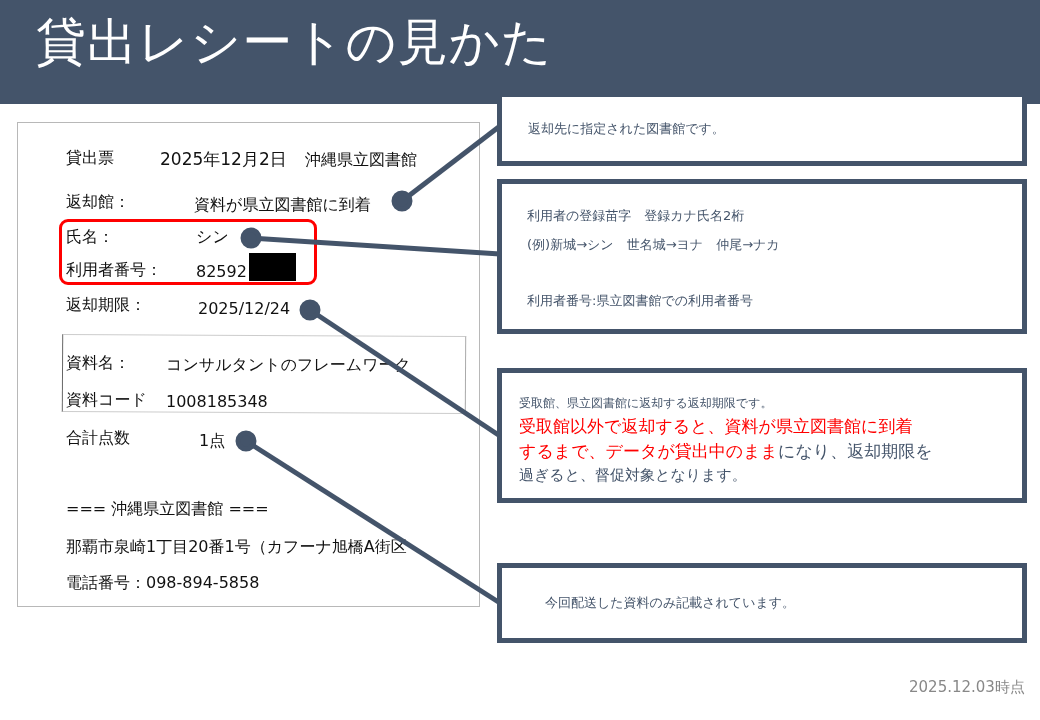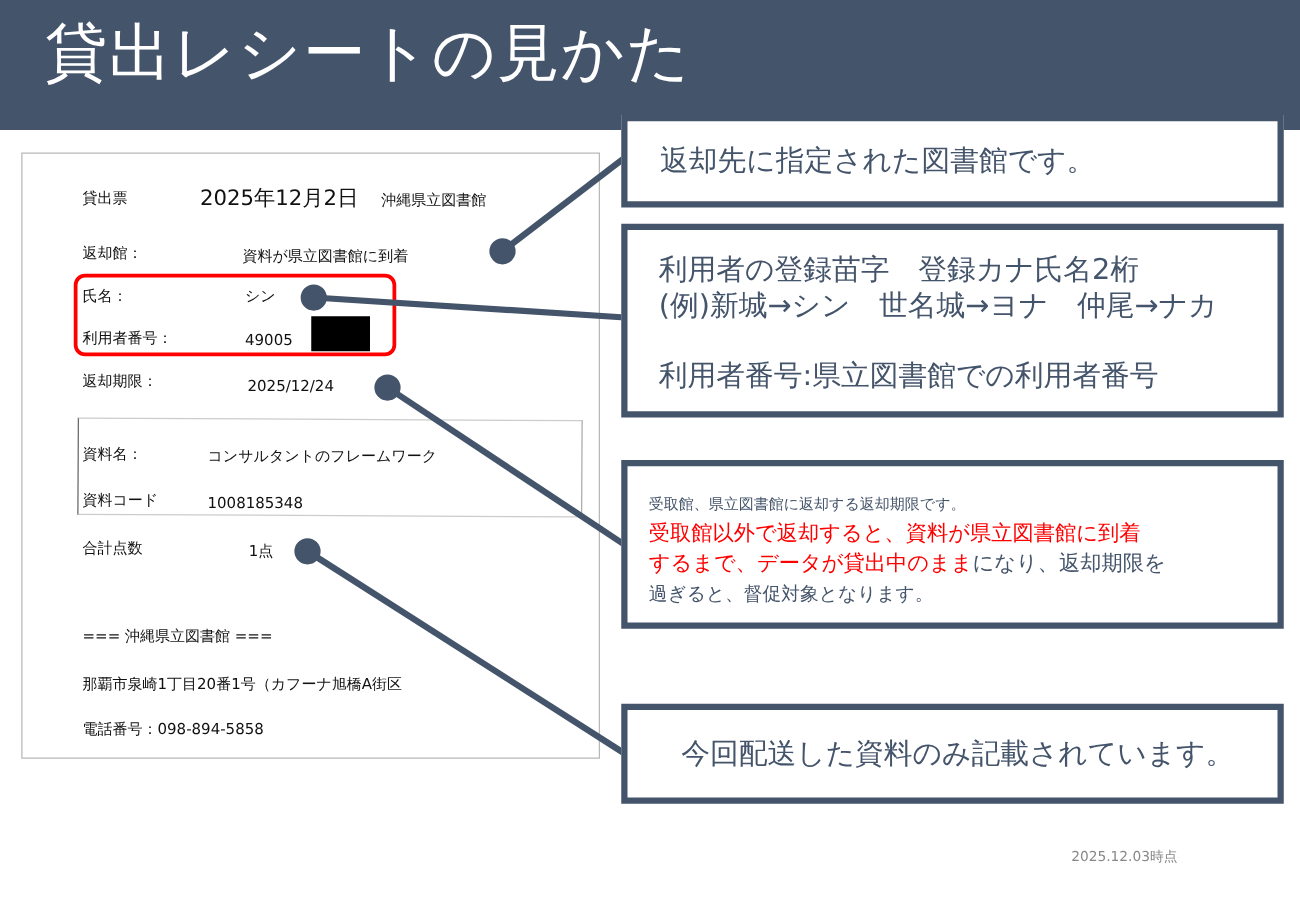--- a/index.html
+++ b/index.html
@@ -3,33 +3,33 @@
 <meta charset="utf-8">
 <style>
   * { margin:0; padding:0; box-sizing:border-box; }
   html, body { width:1040px; height:720px; background:#ffffff; overflow:hidden; }
   body { position:relative; font-family:"DejaVu Sans", "Liberation Sans", sans-serif; color:#111; }
 
   .header { position:absolute; left:0; top:0; width:1040px; height:104px; background:#44546a; }
   .header-title { position:absolute; left:36px; top:10px; font-size:50px; color:#ffffff; line-height:64px; letter-spacing:1px; }
 
   .receipt { position:absolute; left:17px; top:122px; width:463px; height:485px; border:1px solid #b8b8b8; background:#fff; }
-  .r-text { position:absolute; font-size:12px; color:#111; white-space:nowrap; line-height:20px; }
+  .r-text { position:absolute; font-size:16px; color:#111; white-space:nowrap; line-height:20px; }
   .r-small { font-size:17px; }
   .redact { position:absolute; left:249px; top:253px; width:47px; height:28px; background:#000; }
   .red-box { position:absolute; left:59px; top:219px; width:258px; height:66px; border:3px solid #ff0000; border-radius:9px; }
   .item-box { position:absolute; left:62px; top:335px; width:404px; height:78px; border-left:1px solid #666; border-right:1px solid #aaa; border-top:1px solid #ccc; border-bottom:1px solid #ccc; transform:rotate(0.3deg); }
 
   .callout { position:absolute; background:#fff; border:5px solid #44546a; }
-  .callout-text { position:absolute; font-size:23px; color:#44546a; white-space:nowrap; line-height:26px; }
+  .callout-text { position:absolute; font-size:13px; color:#44546a; white-space:nowrap; line-height:26px; }
   .red { color:#ff0000; }
 
   svg.lines { position:absolute; left:0; top:0; width:1040px; height:720px; pointer-events:none; }
 
-  .footer-date { position:absolute; left:857px; top:678px; font-size:11px; color:#888; }
+  .footer-date { position:absolute; left:909px; top:678px; font-size:15px; color:#888; }
 </style>
 </head>
 <body>
 
 <div class="header">
   <div class="header-title">貸出レシートの見かた</div>
 </div>
 
 <div class="receipt">
 </div>
@@ -38,21 +38,21 @@
 <div class="r-text r-small" style="left:160px;top:149px;">2025年12月2日</div>
 <div class="r-text" style="left:305px;top:150px;">沖縄県立図書館</div>
 
 <div class="r-text" style="left:66px;top:192px;">返却館：</div>
 <div class="r-text" style="left:194px;top:195px;">資料が県立図書館に到着</div>
 
 <div class="red-box"></div>
 <div class="r-text" style="left:66px;top:227px;">氏名：</div>
 <div class="r-text" style="left:196px;top:227px;">シン</div>
 <div class="r-text" style="left:66px;top:260px;">利用者番号：</div>
-<div class="r-text" style="left:196px;top:262px;">49005</div>
+<div class="r-text" style="left:196px;top:262px;">82592</div>
 <div class="redact"></div>
 
 <div class="r-text" style="left:66px;top:295px;">返却期限：</div>
 <div class="r-text" style="left:198px;top:299px;">2025/12/24</div>
 
 <div class="item-box"></div>
 <div class="r-text" style="left:66px;top:353px;">資料名：</div>
 <div class="r-text" style="left:166px;top:355px;">コンサルタントのフレームワーク</div>
 <div class="r-text" style="left:66px;top:390px;">資料コード</div>
 <div class="r-text" style="left:166px;top:392px;">1008185348</div>

